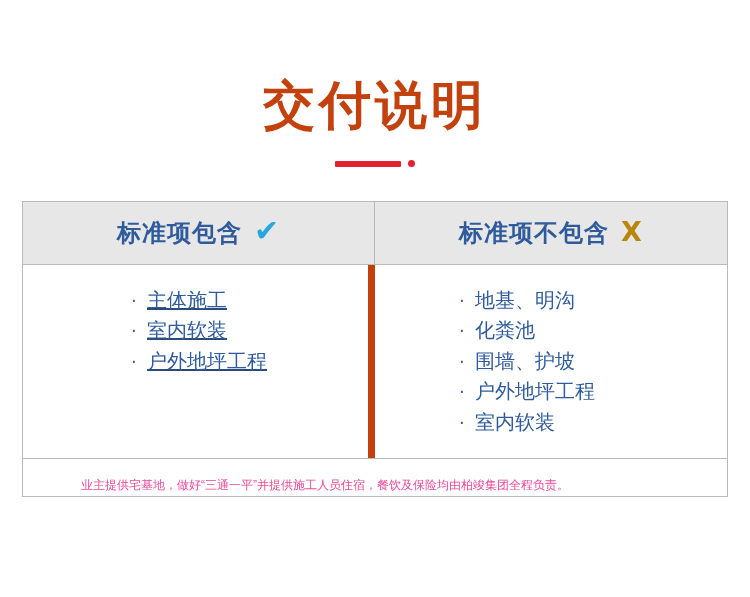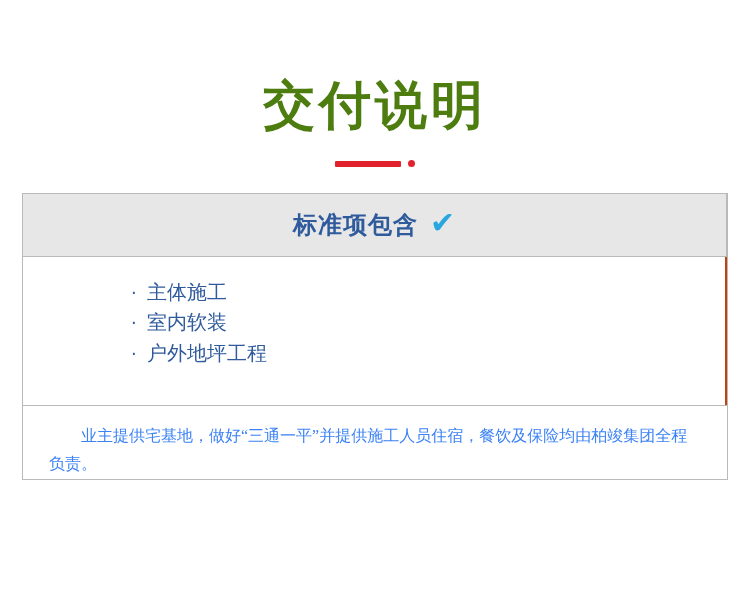--- a/index.html
+++ b/index.html
@@ -19,21 +19,21 @@
     width: 750px;
     height: 597px;
     box-sizing: border-box;
   }
   
   .title {
     text-align: center;
     font-size: 52px;
     font-weight: bold;
     letter-spacing: 4px;
-    color: #4d7c0f;
+    color: #c2410c;
     margin-top: 78px;
     line-height: 1.05;
     font-family: "DejaVu Sans", "Liberation Sans", sans-serif;
   }
   .divider {
     display: flex;
     align-items: center;
     justify-content: center;
     gap: 7px;
     margin-top: 26px;
@@ -46,21 +46,21 @@
     border-radius: 1px;
   }
   .divider .dot {
     width: 7px;
     height: 7px;
     background: #e2222c;
     border-radius: 50%;
   }
   
   .table {
-    margin: 24px 22px 0 22px;
+    margin: 32px 22px 0 22px;
     border: 1px solid #b9b9b9;
     box-sizing: border-box;
   }
   .thead {
     display: flex;
     background: #e7e7e7;
     border-bottom: 1px solid #b9b9b9;
   }
   .th {
     flex: 1 1 50%;
@@ -99,21 +99,22 @@
     background: #ffffff;
     border-bottom: 1px solid #b9b9b9;
   }
   .td {
     flex: 1 1 50%;
     box-sizing: border-box;
     padding: 20px 0 20px 0;
     min-height: 148px;
   }
   .td.left {
-    border-right: 2px solid #c2410c;
+    border-right: 7px solid #c2410c;
+    text-decoration: underline;
   }
   .item-list {
     list-style: none;
     margin: 0;
     padding: 0 0 0 108px;
   }
   .td.right .item-list {
     padding-left: 84px;
   }
   .item-list li {
@@ -125,24 +126,24 @@
   }
   .item-list li .bullet {
     display: inline-block;
     width: 16px;
     color: #2f5b9c;
     font-size: 18px;
   }
   
   .note {
     padding: 16px 26px 0 26px;
-    font-size: 16px;
-    color: #3b82f6;
+    font-size: 12px;
+    color: #ec4899;
     line-height: 1.78;
-    font-family: Liberation Serif, serif;
+    font-family: Liberation Sans, sans-serif;
   }
   .note p {
     margin: 0;
   }
   .note p.indent {
     text-indent: 32px;
   }
   .note p.second {
     margin-top: 12px;
   }
@@ -158,31 +159,44 @@
     <span class="bar"></span>
     <span class="dot"></span>
   </div>
 
   <div class="table">
 
     <div class="thead">
       <div class="th left">
         <span>标准项包含</span>
         <span class="check-mark">✔</span>
+      </div>
+      <div class="th right">
+        <span>标准项不包含</span>
+        <span class="x-mark">X</span>
       </div>
     </div>
 
     <div class="tbody">
       <div class="td left">
         <ul class="item-list">
           <li><span class="bullet">·</span><span>主体施工</span></li>
           <li><span class="bullet">·</span><span>室内软装</span></li>
           <li><span class="bullet">·</span><span>户外地坪工程</span></li>
         </ul>
       </div>
+      <div class="td right">
+        <ul class="item-list">
+          <li><span class="bullet">·</span><span>地基、明沟</span></li>
+          <li><span class="bullet">·</span><span>化粪池</span></li>
+          <li><span class="bullet">·</span><span>围墙、护坡</span></li>
+          <li><span class="bullet">·</span><span>户外地坪工程</span></li>
+          <li><span class="bullet">·</span><span>室内软装</span></li>
+        </ul>
+      </div>
     </div>
 
     <div class="note">
       <p class="indent">业主提供宅基地，做好“三通一平”并提供施工人员住宿，餐饮及保险均由柏竣集团全程负责。</p>
     </div>
 
   </div>
 </div>
 
 </body></html>

